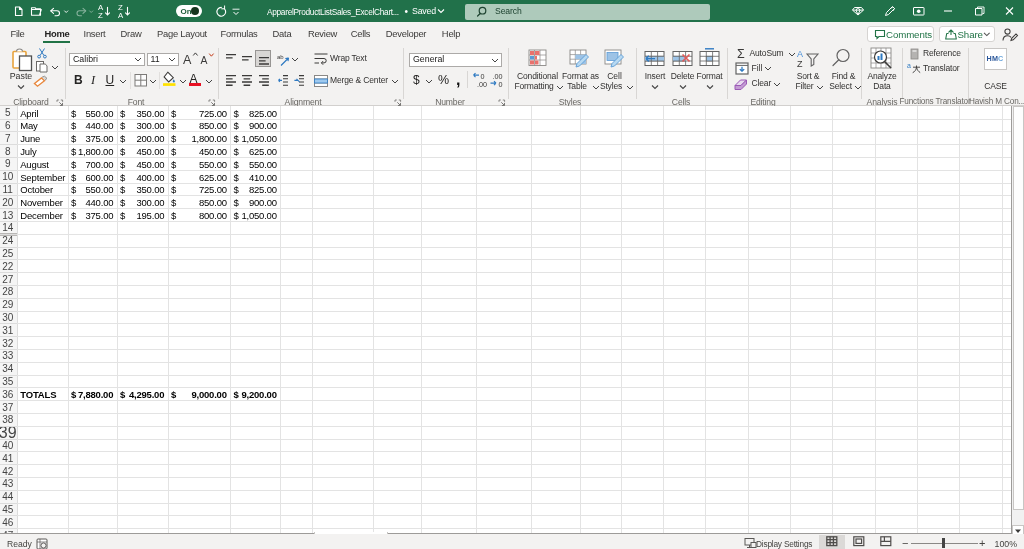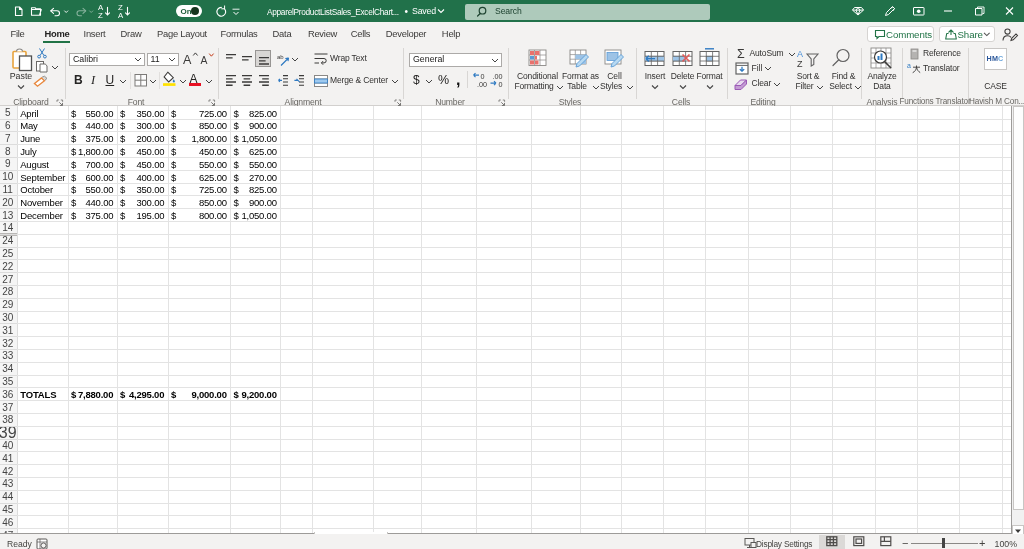--- a/index.html
+++ b/index.html
@@ -634,21 +634,21 @@
 <div class="abs" style="left:233.5px;top:158.7px;font-size:9.5px;line-height:11.5px;color:#000;font-weight:400;white-space:nowrap;">$</div>
 <div class="abs" style="left:276.8px;top:158.7px;font-size:9.5px;line-height:11.5px;color:#000;font-weight:400;transform:translateX(-100%);white-space:nowrap;letter-spacing:-0.2px;">550.00</div>
 <div class="abs" style="left:20.2px;top:171.5px;font-size:9.5px;line-height:11.5px;color:#000;font-weight:400;white-space:nowrap;letter-spacing:-0.15px;">September</div>
 <div class="abs" style="left:71.0px;top:171.5px;font-size:9.5px;line-height:11.5px;color:#000;font-weight:400;white-space:nowrap;">$</div>
 <div class="abs" style="left:113.3px;top:171.5px;font-size:9.5px;line-height:11.5px;color:#000;font-weight:400;transform:translateX(-100%);white-space:nowrap;letter-spacing:-0.2px;">600.00</div>
 <div class="abs" style="left:120.0px;top:171.5px;font-size:9.5px;line-height:11.5px;color:#000;font-weight:400;white-space:nowrap;">$</div>
 <div class="abs" style="left:164.3px;top:171.5px;font-size:9.5px;line-height:11.5px;color:#000;font-weight:400;transform:translateX(-100%);white-space:nowrap;letter-spacing:-0.2px;">400.00</div>
 <div class="abs" style="left:171.0px;top:171.5px;font-size:9.5px;line-height:11.5px;color:#000;font-weight:400;white-space:nowrap;">$</div>
 <div class="abs" style="left:226.8px;top:171.5px;font-size:9.5px;line-height:11.5px;color:#000;font-weight:400;transform:translateX(-100%);white-space:nowrap;letter-spacing:-0.2px;">625.00</div>
 <div class="abs" style="left:233.5px;top:171.5px;font-size:9.5px;line-height:11.5px;color:#000;font-weight:400;white-space:nowrap;">$</div>
-<div class="abs" style="left:276.8px;top:171.5px;font-size:9.5px;line-height:11.5px;color:#000;font-weight:400;transform:translateX(-100%);white-space:nowrap;letter-spacing:-0.2px;">270.00</div>
+<div class="abs" style="left:276.8px;top:171.5px;font-size:9.5px;line-height:11.5px;color:#000;font-weight:400;transform:translateX(-100%);white-space:nowrap;letter-spacing:-0.2px;">410.00</div>
 <div class="abs" style="left:20.2px;top:184.3px;font-size:9.5px;line-height:11.5px;color:#000;font-weight:400;white-space:nowrap;letter-spacing:-0.15px;">October</div>
 <div class="abs" style="left:71.0px;top:184.3px;font-size:9.5px;line-height:11.5px;color:#000;font-weight:400;white-space:nowrap;">$</div>
 <div class="abs" style="left:113.3px;top:184.3px;font-size:9.5px;line-height:11.5px;color:#000;font-weight:400;transform:translateX(-100%);white-space:nowrap;letter-spacing:-0.2px;">550.00</div>
 <div class="abs" style="left:120.0px;top:184.3px;font-size:9.5px;line-height:11.5px;color:#000;font-weight:400;white-space:nowrap;">$</div>
 <div class="abs" style="left:164.3px;top:184.3px;font-size:9.5px;line-height:11.5px;color:#000;font-weight:400;transform:translateX(-100%);white-space:nowrap;letter-spacing:-0.2px;">350.00</div>
 <div class="abs" style="left:171.0px;top:184.3px;font-size:9.5px;line-height:11.5px;color:#000;font-weight:400;white-space:nowrap;">$</div>
 <div class="abs" style="left:226.8px;top:184.3px;font-size:9.5px;line-height:11.5px;color:#000;font-weight:400;transform:translateX(-100%);white-space:nowrap;letter-spacing:-0.2px;">725.00</div>
 <div class="abs" style="left:233.5px;top:184.3px;font-size:9.5px;line-height:11.5px;color:#000;font-weight:400;white-space:nowrap;">$</div>
 <div class="abs" style="left:276.8px;top:184.3px;font-size:9.5px;line-height:11.5px;color:#000;font-weight:400;transform:translateX(-100%);white-space:nowrap;letter-spacing:-0.2px;">825.00</div>
 <div class="abs" style="left:20.2px;top:197.1px;font-size:9.5px;line-height:11.5px;color:#000;font-weight:400;white-space:nowrap;letter-spacing:-0.15px;">November</div>

